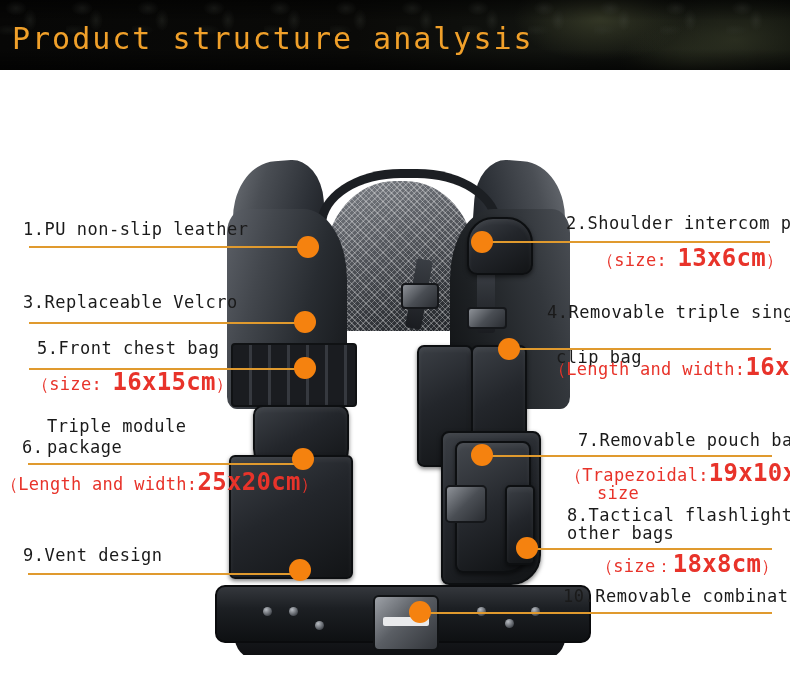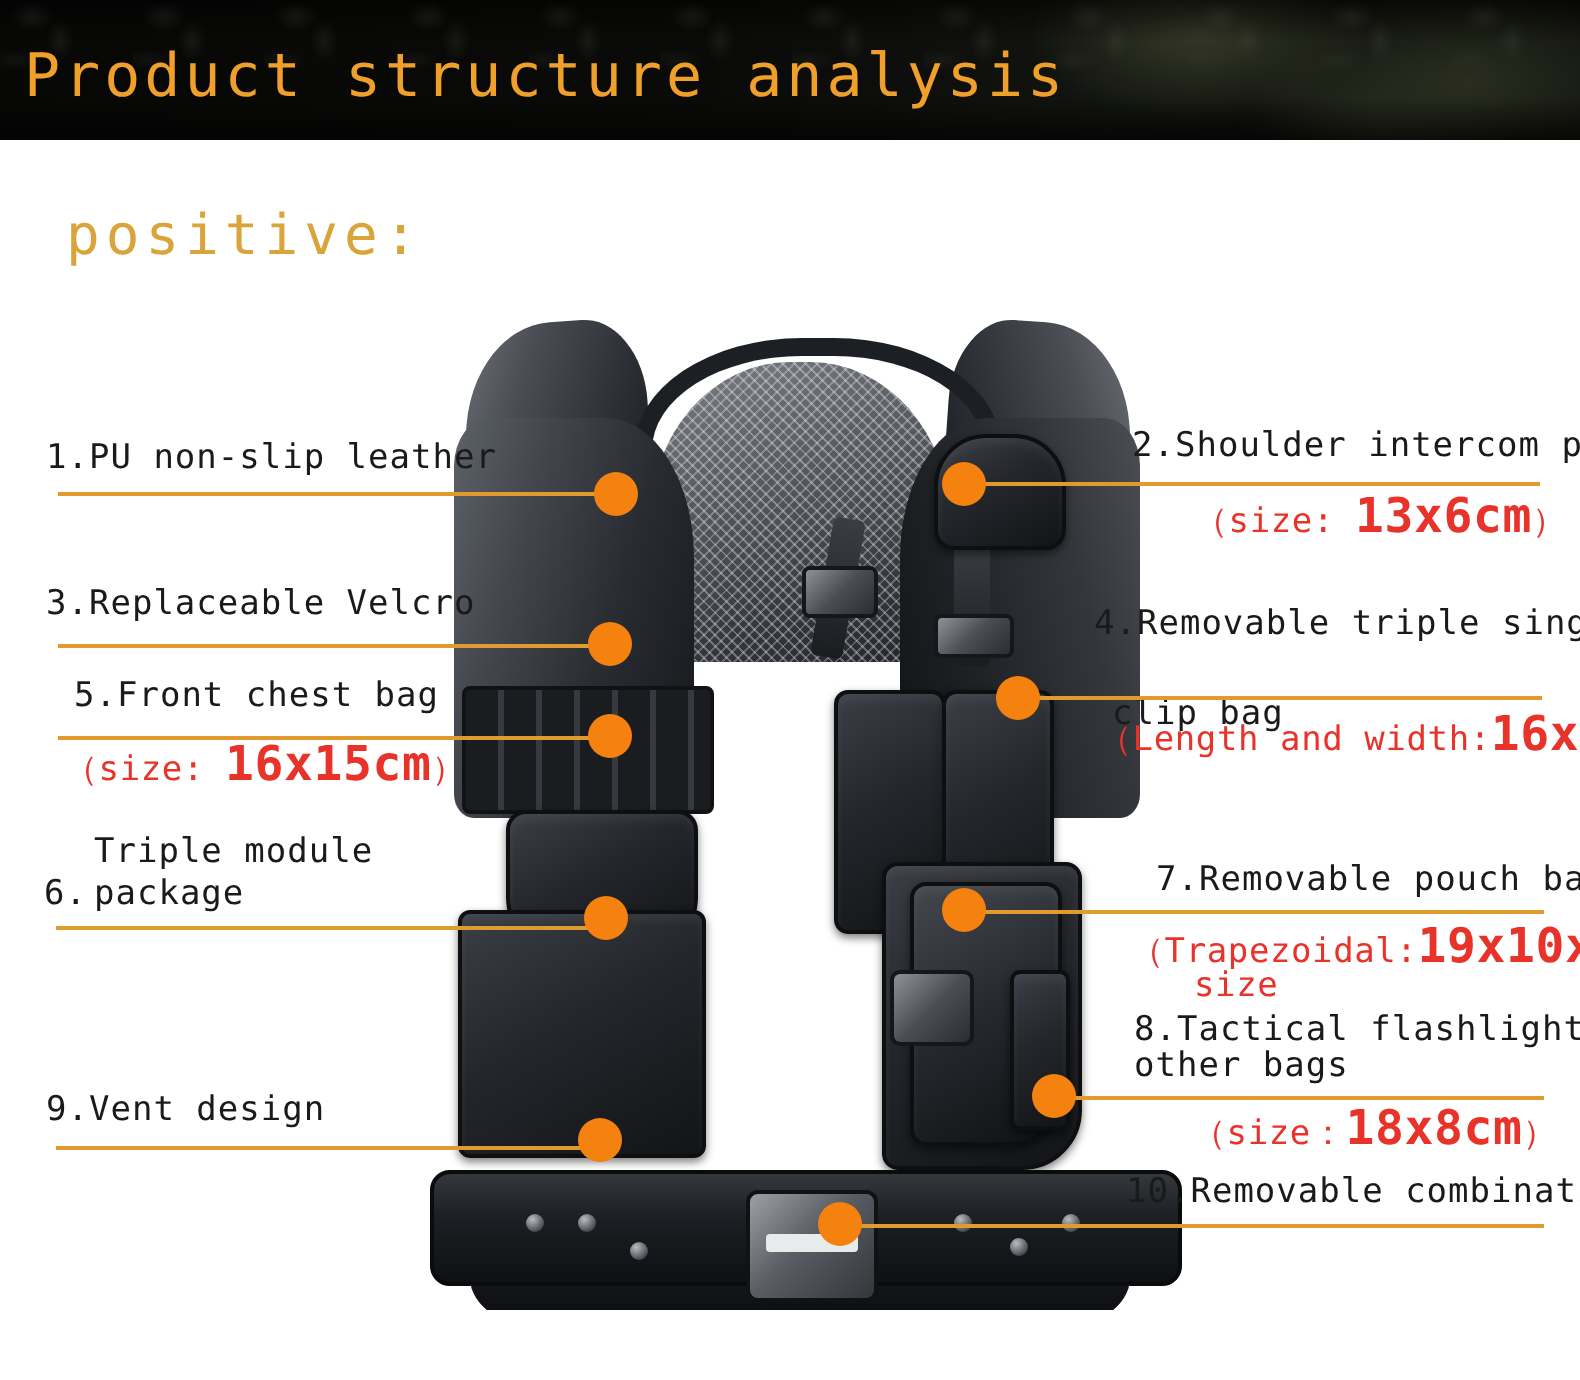--- a/index.html
+++ b/index.html
@@ -241,21 +241,20 @@
 
 <div id="page">
 
   <div id="header">
     <div class="hdr-layer hdr-olive"></div>
     <div class="hdr-layer hdr-blobs"></div>
     <div class="hdr-layer hdr-vignette"></div>
     <div id="header-title">Product structure analysis</div>
   </div>
 
-  <div id="subtitle">positive:</div>
 
   <div id="photo">
     <div class="pc shoulder left"></div>
     <div class="pc shoulder right"></div>
     <div class="pc mesh"></div>
     <div class="pc collar"></div>
     <div class="pc panel left"></div>
     <div class="pc panel right"></div>
 
     <div class="pc strap s1"></div>
@@ -304,20 +303,23 @@
   <div class="dot" style="left:294px; top:357px;"></div>
   <div class="size" style="left:32px; top:372px;">
     <span>（size: </span><span class="val">16x15cm</span><span>）</span>
   </div>
 
   <div class="label" style="left:47px; top:416px;">Triple module</div>
   <div class="label" style="left:22px; top:437px;">6.</div>
   <div class="label" style="left:47px; top:437px;">package</div>
   <div class="rule" style="left:28px; top:463px; width:275px;"></div>
   <div class="dot" style="left:292px; top:448px;"></div>
+  <div class="size" style="left:1px; top:472px;">
+    <span>（Length and width:</span><span class="val">25x20cm</span><span>）</span>
+  </div>
 
   <div class="label" style="left:23px; top:545px;">
     <span class="num">9.</span><span>Vent design</span>
   </div>
   <div class="rule" style="left:28px; top:573px; width:272px;"></div>
   <div class="dot" style="left:289px; top:559px;"></div>
 
   <div class="label" style="left:566px; top:213px;">
     <span class="num">2.</span><span>Shoulder intercom pocket</span>
   </div>

